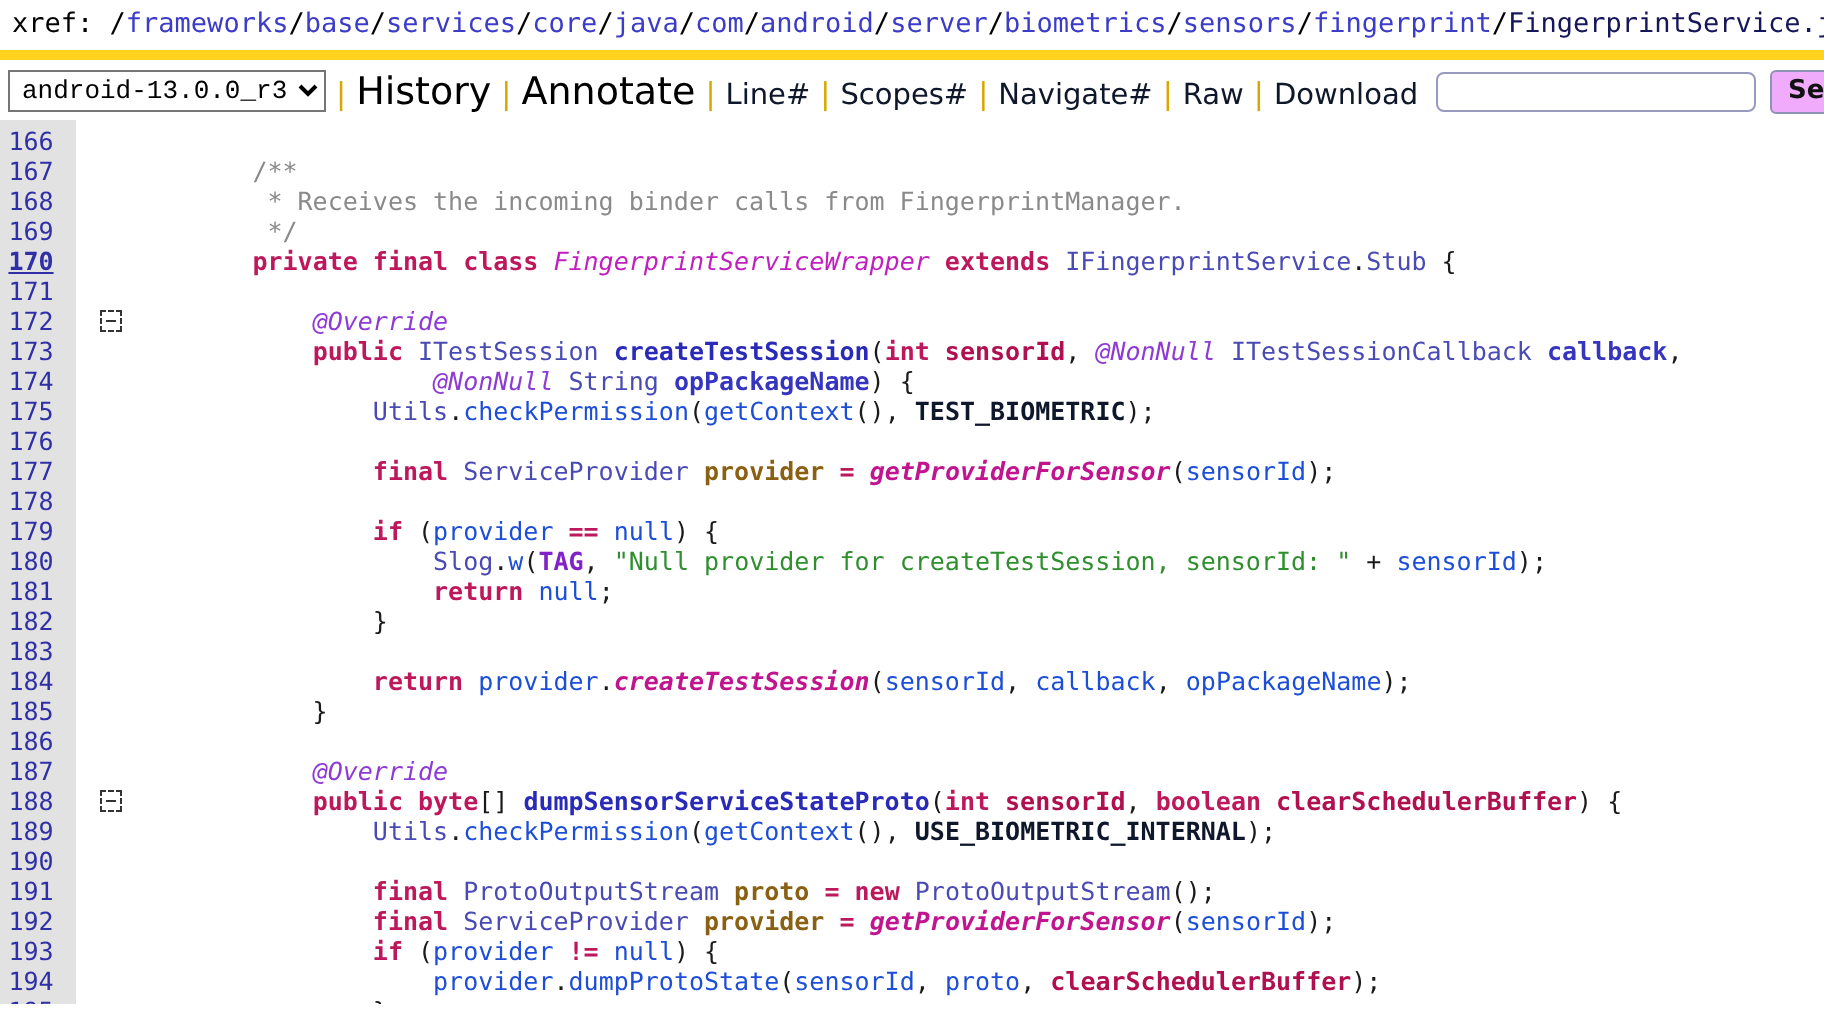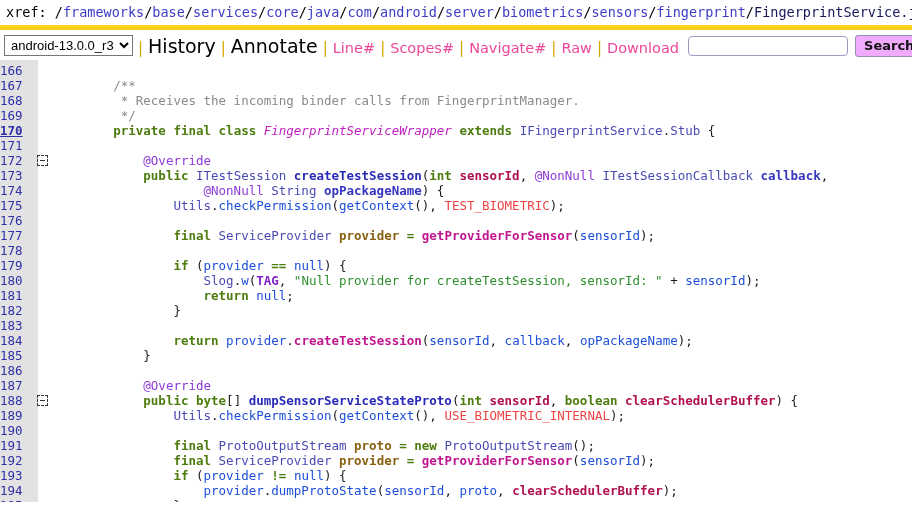--- a/index.html
+++ b/index.html
@@ -41,41 +41,41 @@
 
   
   #toolbar {
     display: flex;
     align-items: center;
     padding: 5px 0 4px 4px;
     white-space: nowrap;
     height: 30px;
   }
   #project-select {
-    font-family: Liberation Sans, sans-serif;
+    font-family: Liberation Mono, monospace;
     font-size: 13px;
     padding: 1px 2px;
     border: 1px solid #767676;
     background: #ffffff;
     height: 21px;
     color: #000;
   }
   #toolbar .bar {
     color: #d8a800;
     margin: 0 5px;
     font-size: 15px;
     font-weight: normal;
   }
   #toolbar .tool-static {
     color: #000000;
     font-size: 19px;
     text-decoration: none;
   }
   #toolbar a.tool-link {
-    color: #ec4899;
+    color: #0f172a;
     font-size: 14.5px;
     text-decoration: none;
   }
   #search-input {
     width: 182px;
     height: 20px;
     margin-left: 9px;
     border: 1px solid #9a9ac0;
     border-radius: 4px;
     background: #fff;
@@ -128,25 +128,25 @@
   }
   .code-line {
     height: 15px;
     line-height: 15px;
     white-space: pre;
     position: relative;
   }
   .lineno {
     display: inline-block;
     width: 31px;
-    text-align: left;
+    text-align: center;
     color: #2f2fa8;
     font-family: "DejaVu Sans Mono", monospace;
     font-size: 12.5px;
-    margin-right: 0;
+    margin-right: 13px;
   }
   .lineno.bold { font-weight: bold; text-decoration: underline; }
   .foldbox-slot {
     display: inline-block;
     width: 22px;
     text-align: center;
     vertical-align: top;
   }
   .foldbox {
     display: inline-block;
@@ -160,31 +160,31 @@
     content: "";
     position: absolute;
     left: 2px; right: 2px; top: 4px;
     height: 1px; background: #333;
   }
   .codetext { display: inline; }
 
   
   .t-plain   { color: #1a1a1a; }
   .t-cmt     { color: #8a8a8a; }
-  .t-kw      { color: #4d7c0f; font-weight: bold; margin-top: 39px; }
+  .t-kw      { color: #be185d; font-weight: bold; margin-top: 39px; }
   .t-cls     { color: #c020c0; font-weight: normal; font-style: italic; }
   .t-type    { color: #4a4ab4; }
   .t-meth    { color: #2a2ab8; font-weight: bold; }
-  .t-methm   { color: #c0158f; font-weight: bold; }
+  .t-methm   { color: #c0158f; font-weight: bold; font-style: italic; }
   .t-var     { color: #1d4ed8; }
   .t-varb    { color: #3535c0; font-weight: bold; }
   .t-param   { color: #b01050; font-weight: bold; }
   .t-field   { color: #8a6012; font-weight: bold; }
-  .t-anno    { color: #8e3bd6; }
-  .t-const   { color: #ef4444; font-weight: normal; }
+  .t-anno    { color: #8e3bd6; font-style: italic; }
+  .t-const   { color: #0f172a; font-weight: bold; }
   .t-str     { color: #2f8f2f; }
   .t-tag     { color: #8022c8; font-weight: bold; }
 </style>
 </head>
 <body>
 
 <div id="xref-header">
   <span>xref:</span><span id="xref-path"> <span class="sep">/</span><a class="pathseg" href="#">frameworks</a><span class="sep">/</span><a class="pathseg" href="#">base</a><span class="sep">/</span><a class="pathseg" href="#">services</a><span class="sep">/</span><a class="pathseg" href="#">core</a><span class="sep">/</span><a class="pathseg" href="#">java</a><span class="sep">/</span><a class="pathseg" href="#">com</a><span class="sep">/</span><a class="pathseg" href="#">android</a><span class="sep">/</span><a class="pathseg" href="#">server</a><span class="sep">/</span><a class="pathseg" href="#">biometrics</a><span class="sep">/</span><a class="pathseg" href="#">sensors</a><span class="sep">/</span><a class="pathseg" href="#">fingerprint</a><span class="sep">/</span><span class="filename">FingerprintService.java</span></span>
 </div>
 

